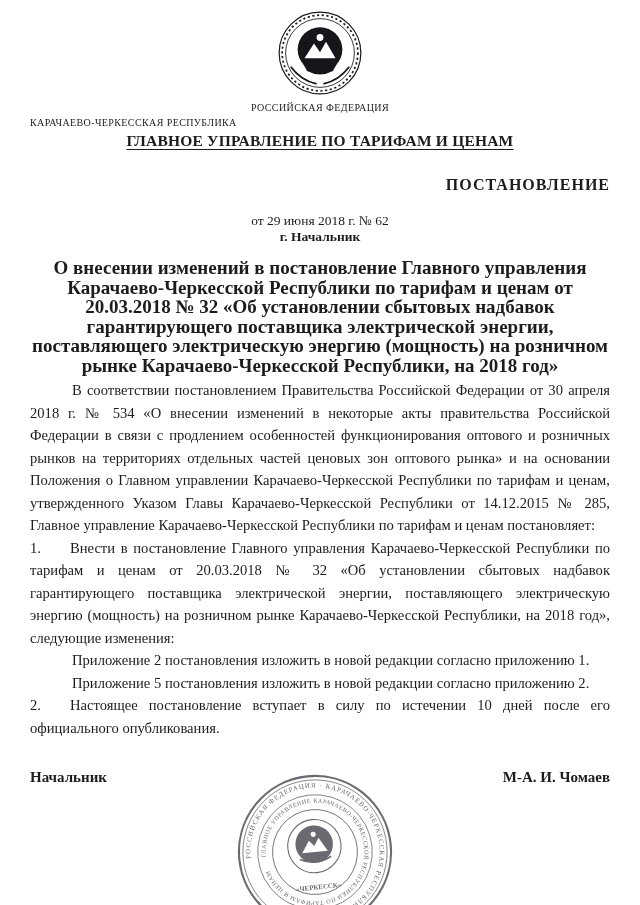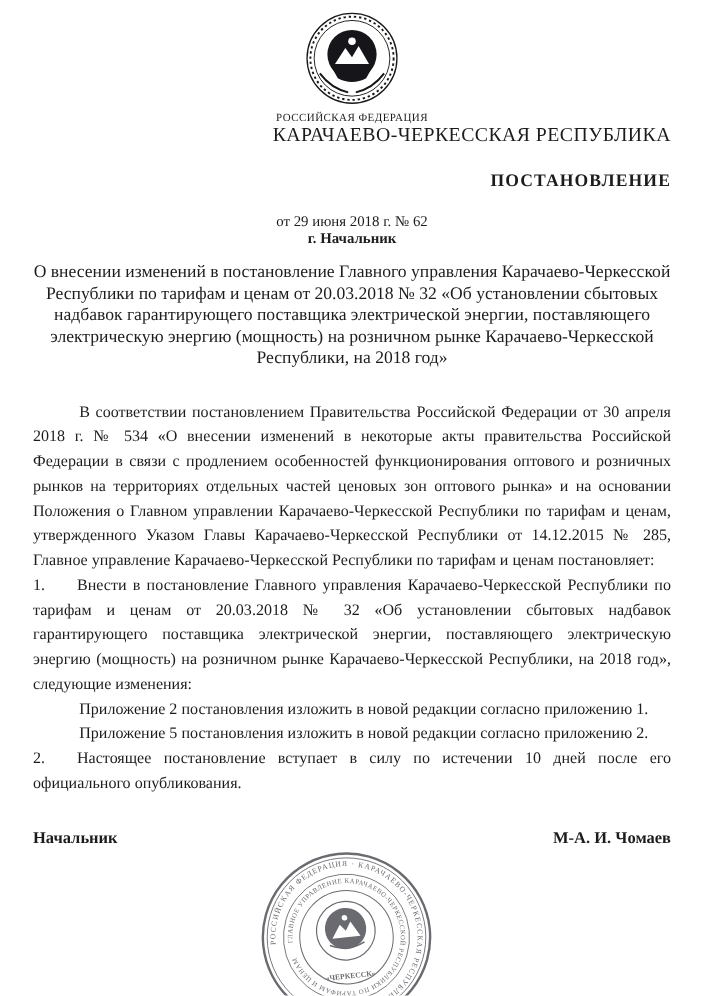--- a/index.html
+++ b/index.html
@@ -10,31 +10,31 @@
     position: relative;
     overflow: hidden;
     font-family: "Liberation Serif", serif;
     color: #1c1c1c;
   }
   .page { padding: 10px 30px 0 30px; position: relative; }
 
   .emblem-wrap { text-align: center; line-height: 0; }
 
   .hdr-country  { text-align: center; font-size: 10px; line-height: 15px; margin-top: 4px; letter-spacing: .4px; }
-  .hdr-republic { text-align: right; font-size: 18px; line-height: 15px; letter-spacing: .4px; }
+  .hdr-republic { text-align: left; font-size: 10px; line-height: 15px; letter-spacing: .4px; }
   .hdr-agency   { text-align: center; font-size: 15.5px; line-height: 19px; font-weight: bold;
                   text-decoration: underline; text-underline-offset: 3px; letter-spacing: .2px; margin-top: 1px; }
 
   .doc-type { text-align: right; font-weight: bold; font-size: 16px; line-height: 20px; margin-top: 25px; letter-spacing: 1px; }
   .doc-date { text-align: center; font-weight: normal; font-size: 13.5px; line-height: 17px; margin-top: 17px; }
   .doc-city { text-align: center; font-weight: bold; font-size: 13.5px; line-height: 16px; }
 
-  .subject { text-align: center; font-weight: normal; font-size: 16px; line-height: 19.5px; margin-top: 13px; }
+  .subject { text-align: center; font-weight: bold; font-size: 19px; line-height: 19.5px; margin-top: 13px; }
 
-  .bodytext { margin-top: 28px; }
+  .bodytext { margin-top: 4px; }
   .para { font-size: 14.6px; line-height: 22.5px; text-align: justify; margin: 0; }
   .para.indent { text-indent: 42px; }
   .pnum { display: inline-block; width: 40px; font-size: 14.6px; }
 
   .sigrow { display: flex; justify-content: space-between; align-items: center;
             font-weight: bold; font-size: 15px; margin-top: 30px; }
 
   .stamp { position: absolute; left: 236px; top: 773px; width: 158px; height: 158px;
            opacity: .82; transform: rotate(-6deg); z-index: 5; }
 </style>
@@ -52,20 +52,21 @@
       <circle cx="50" cy="32" r="4" fill="#ffffff"></circle>
       <path d="M32,56 L43,39 L50,49 L57,37 L68,56 Z" fill="#ffffff"></path>
       <path d="M30,62 Q50,74 70,62 L65,71 Q50,79 35,71 Z" fill="#15151a"></path>
       <path d="M16,66 Q28,82 46,86" stroke="#15151a" stroke-width="2" fill="none"></path>
       <path d="M84,66 Q72,82 54,86" stroke="#15151a" stroke-width="2" fill="none"></path>
     </svg>
   </div>
 
   <div class="hdr-country">РОССИЙСКАЯ ФЕДЕРАЦИЯ</div>
   <div class="hdr-republic">КАРАЧАЕВО-ЧЕРКЕССКАЯ РЕСПУБЛИКА</div>
+  <div class="hdr-agency">ГЛАВНОЕ УПРАВЛЕНИЕ ПО ТАРИФАМ И ЦЕНАМ</div>
 
   <div class="doc-type">ПОСТАНОВЛЕНИЕ</div>
   <div class="doc-date">от 29 июня 2018 г. № 62</div>
   <div class="doc-city">г. Начальник</div>
 
   <div class="subject">О внесении изменений в постановление Главного управления Карачаево-Черкесской Республики по тарифам и ценам от 20.03.2018 № 32 «Об установлении сбытовых надбавок гарантирующего поставщика электрической энергии, поставляющего электрическую энергию (мощность) на розничном рынке Карачаево-Черкесской Республики, на 2018 год»</div>
 
   <div class="bodytext">
     <p class="para indent"><span>В соответствии постановлением Правительства Российской Федерации от 30 апреля 2018 г. № 534 «О внесении изменений в некоторые акты правительства Российской Федерации в связи с продлением особенностей функционирования оптового и розничных рынков на территориях отдельных частей ценовых зон оптового рынка» и на основании Положения о Главном управлении Карачаево-Черкесской Республики по тарифам и ценам, утвержденного Указом Главы Карачаево-Черкесской Республики от 14.12.2015 № 285, Главное управление Карачаево-Черкесской Республики по тарифам и ценам постановляет:</span></p>
     <p class="para"><span class="pnum">1.</span><span>Внести в постановление Главного управления Карачаево-Черкесской Республики по тарифам и ценам от 20.03.2018 № 32 «Об установлении сбытовых надбавок гарантирующего поставщика электрической энергии, поставляющего электрическую энергию (мощность) на розничном рынке Карачаево-Черкесской Республики, на 2018 год», следующие изменения:</span></p>

